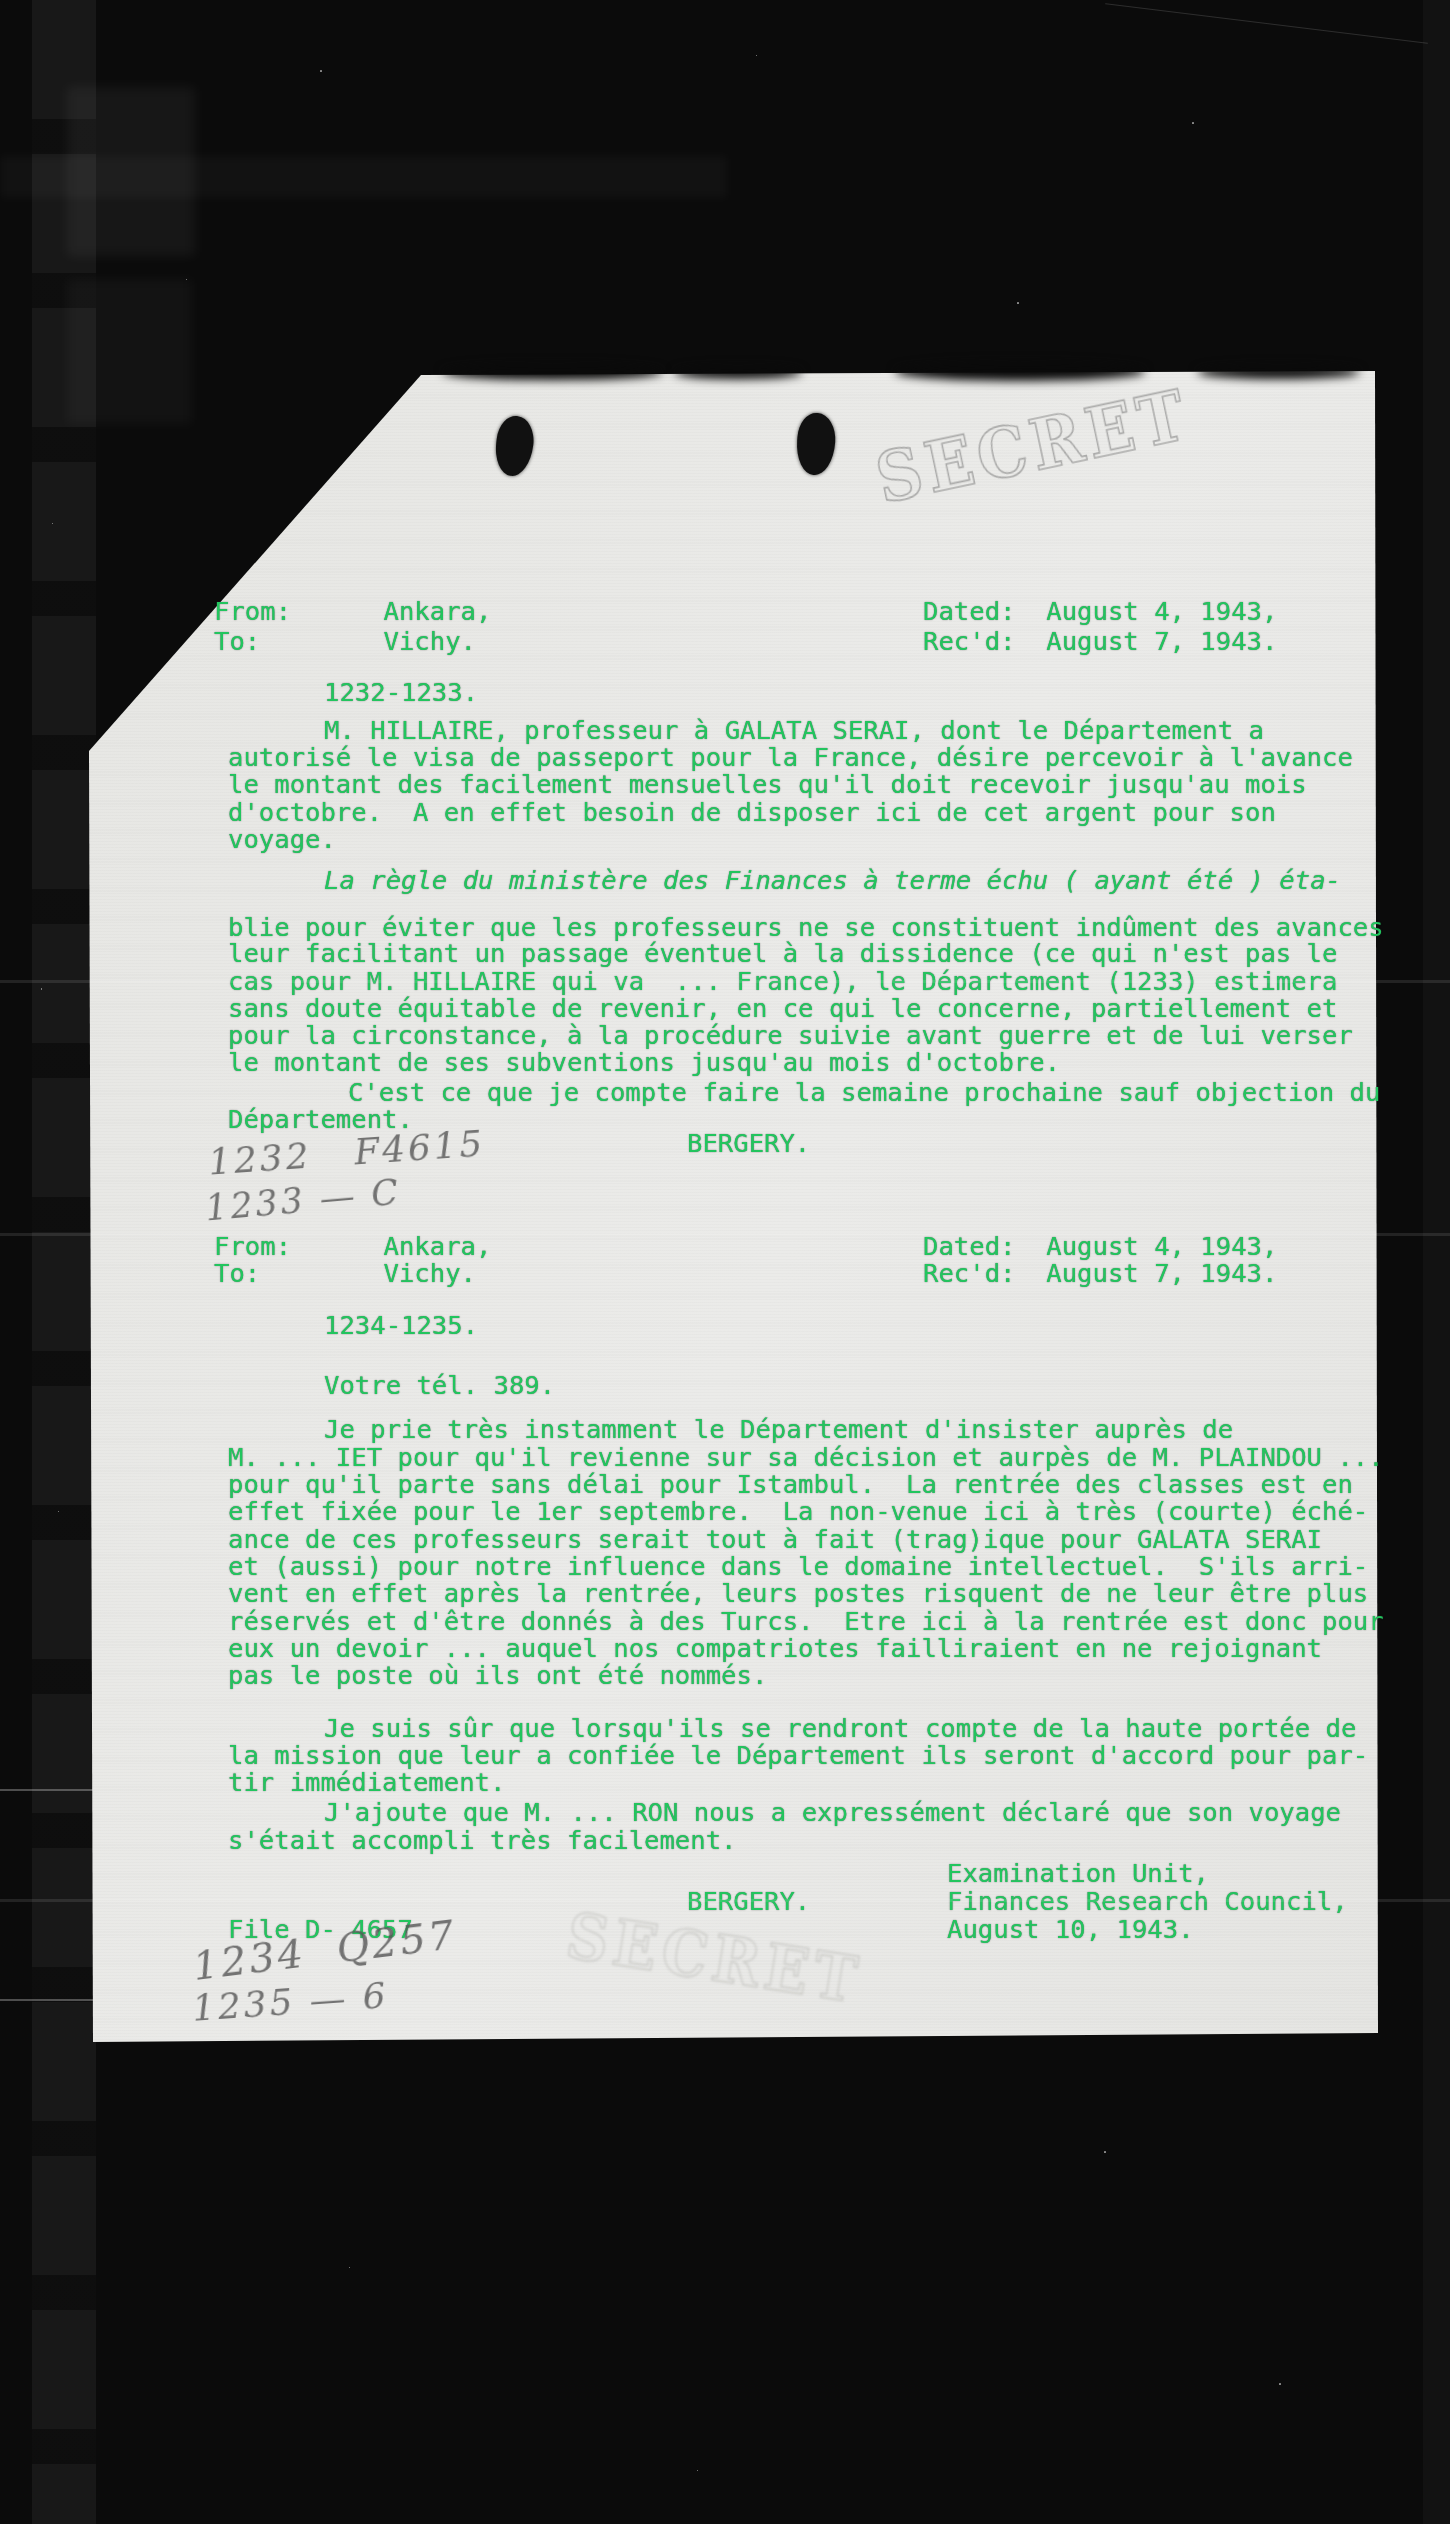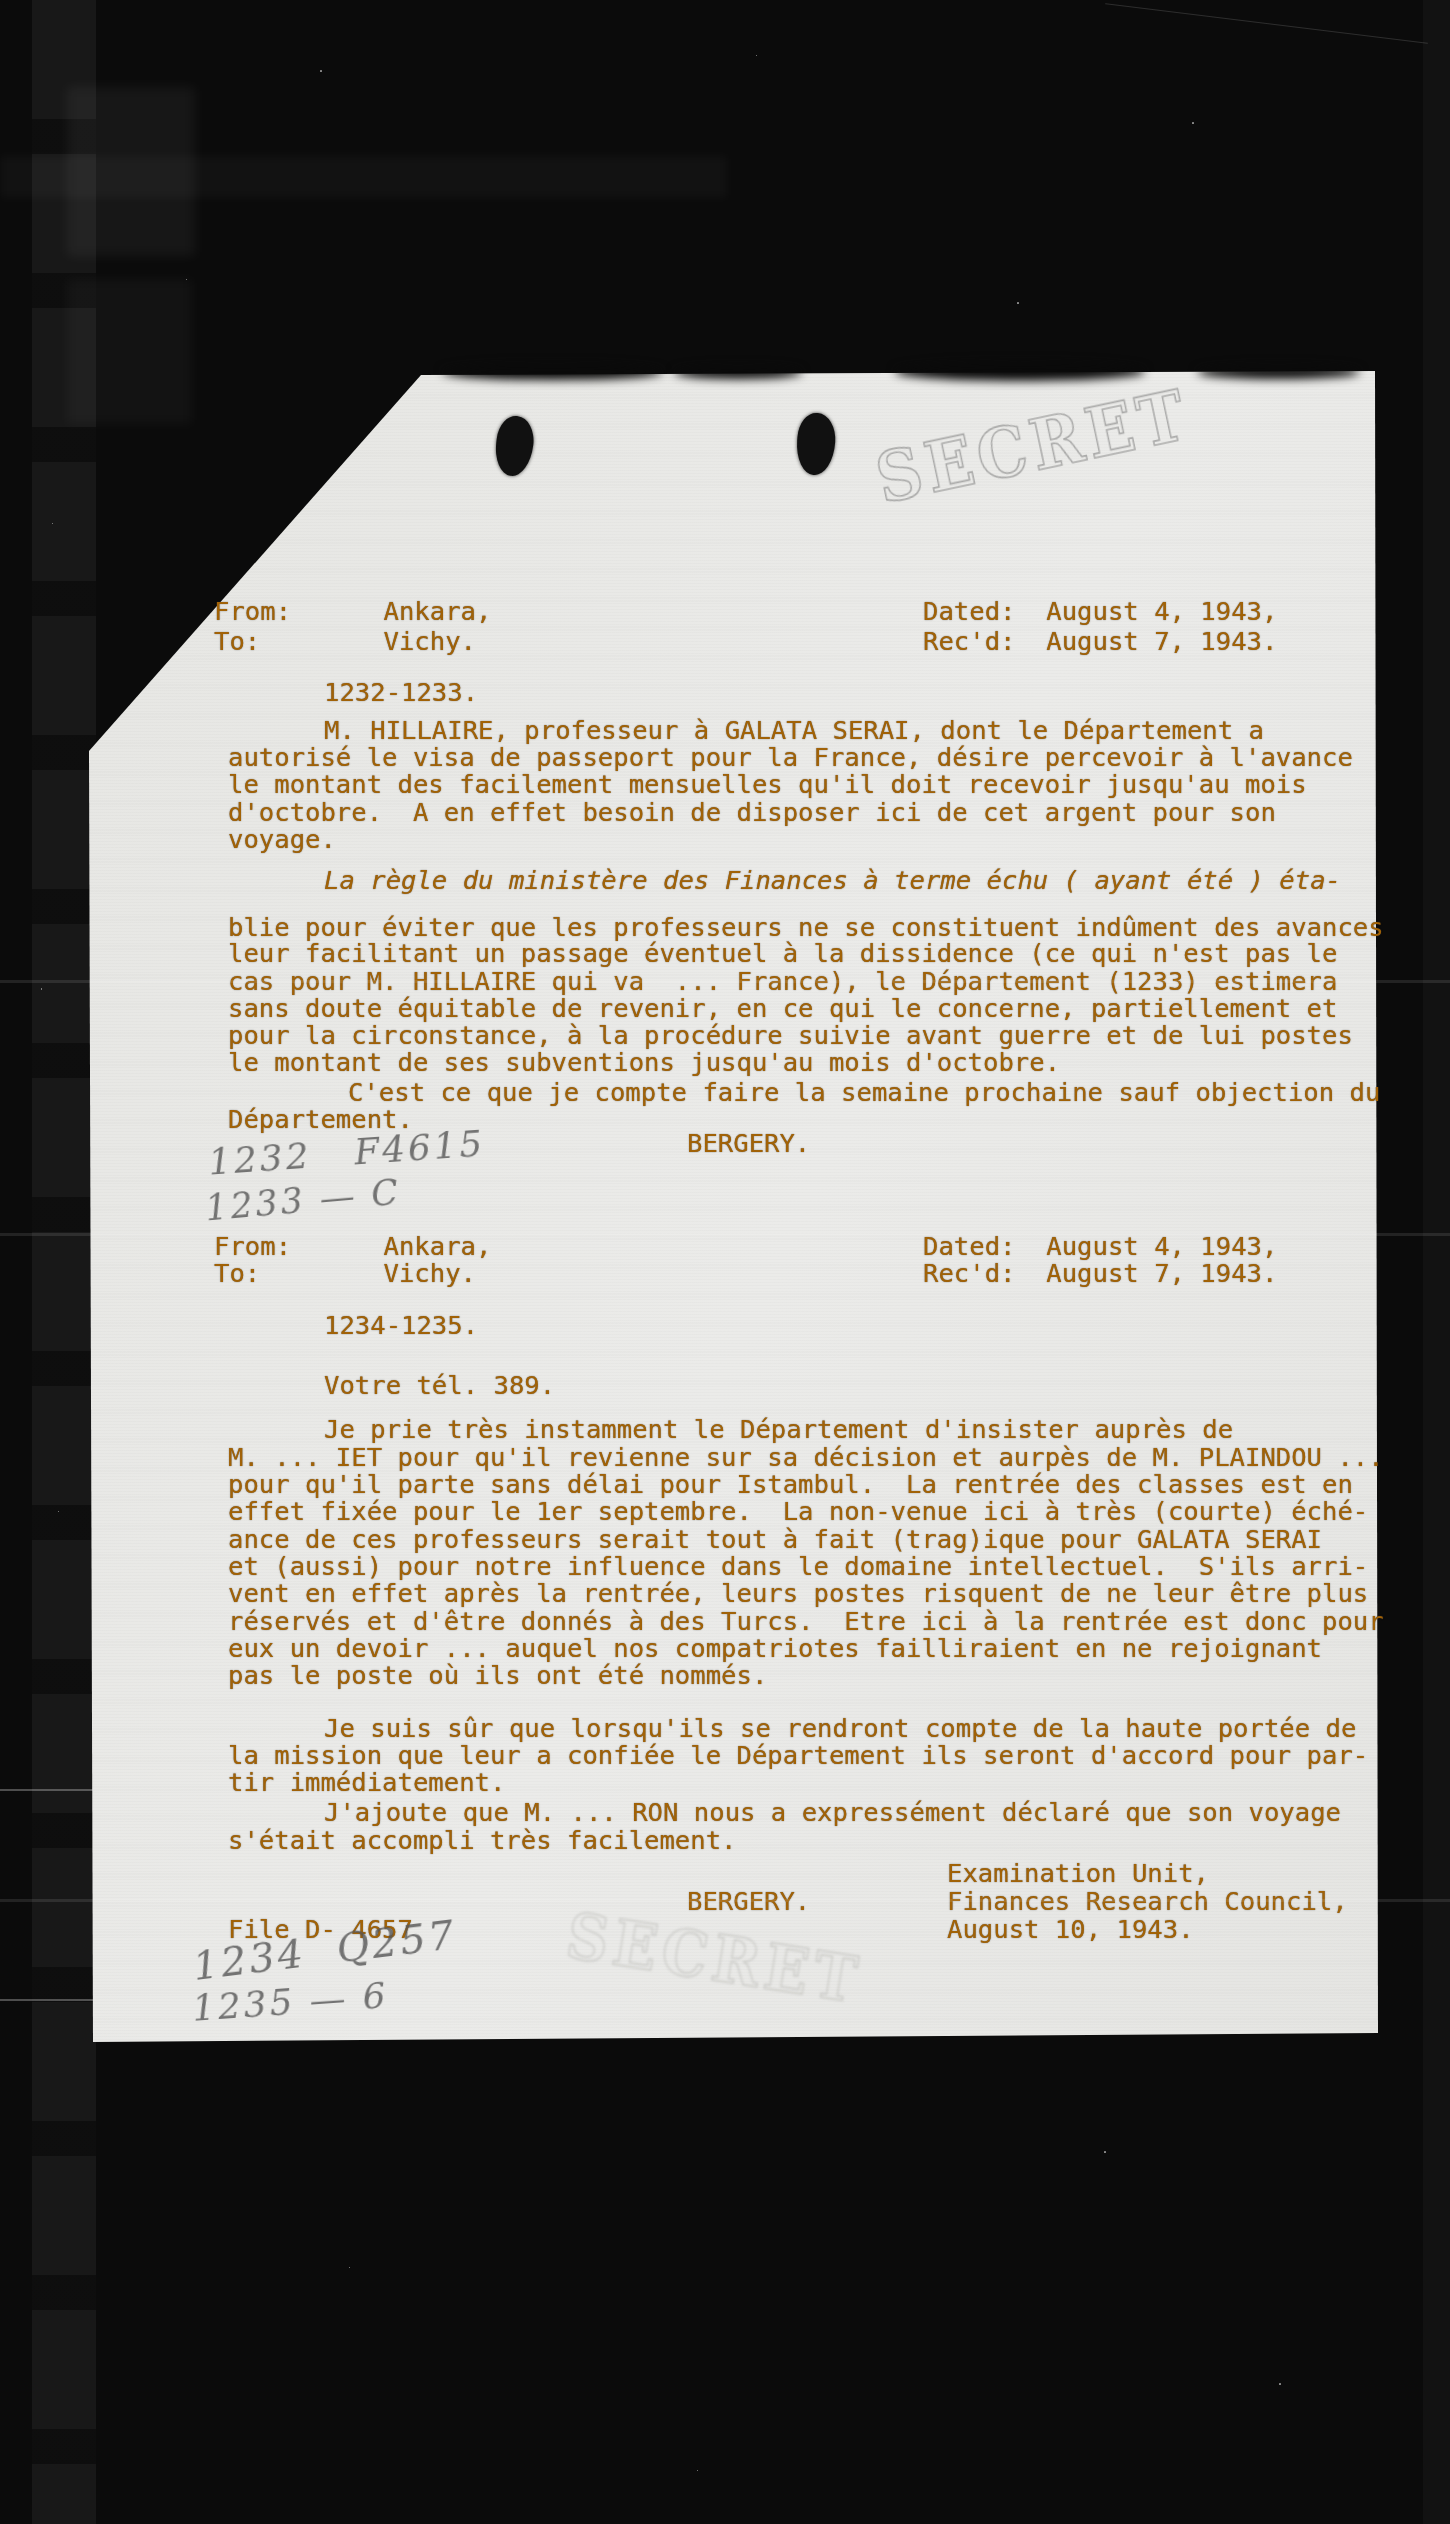--- a/index.html
+++ b/index.html
@@ -14,21 +14,21 @@
   .page{position:absolute;inset:0;
         background:linear-gradient(115deg,#dcdcd9 0%,#e7e7e4 16%,#ebebe9 52%,#e3e3e0 100%);
         clip-path:polygon(421px 375px,1375px 371px,1378px 2033px,93px 2042px,89px 751px);}
   .page-texture{position:absolute;inset:0;
         background:repeating-linear-gradient(to bottom,rgba(0,0,0,.016) 0 1.2px,rgba(255,255,255,.015) 1.2px 2.9px);
         clip-path:polygon(421px 375px,1375px 371px,1378px 2033px,93px 2042px,89px 751px);pointer-events:none;}
   .edge-smudge{position:absolute;background:#0a0a0a;border-radius:50%;filter:blur(4.6px);}
   .punch-hole{position:absolute;background:#111;border-radius:48% 52% 50% 50%/42% 46% 56% 54%;
               box-shadow:0 0 3.5px rgba(20,20,20,.8);}
   .typed{position:absolute;font-family:"DejaVu Sans Mono",monospace;font-size:25.6px;line-height:27px;
-         white-space:pre;color:#a16207;text-shadow:0 0 1.2px rgba(45,45,45,.75);filter:blur(0.2px);}
+         white-space:pre;color:#22c55e;text-shadow:0 0 1.2px rgba(45,45,45,.75);filter:blur(0.2px);}
   .stamp{position:absolute;font-family:"DejaVu Serif",serif;font-weight:bold;
          color:rgba(0,0,0,0);-webkit-text-stroke:1.7px rgba(110,110,110,.5);
          letter-spacing:5.8px;filter:blur(0.7px);white-space:pre;}
   .stamp.bottom{-webkit-text-stroke:1.5px rgba(140,140,136,.34);filter:blur(0.9px);}
   .hw{position:absolute;font-family:"DejaVu Serif",serif;font-style:italic;color:#565656;
       opacity:.8;filter:blur(0.3px);white-space:pre;letter-spacing:2.9px;}
 </style>
 </head>
 <body>
 
@@ -77,21 +77,21 @@
 <div class="typed" style="left:228px;top:744px;">autorisé le visa de passeport pour la France, désire percevoir à l'avance</div>
 <div class="typed" style="left:228px;top:771px;">le montant des facilement mensuelles qu'il doit recevoir jusqu'au mois</div>
 <div class="typed" style="left:228px;top:799px;">d'octobre.  A en effet besoin de disposer ici de cet argent pour son</div>
 <div class="typed" style="left:228px;top:826px;">voyage.</div>
 
 <div class="typed" style="left:324px;top:867px;font-style:italic;">La règle du ministère des Finances à terme échu ( ayant été ) éta-</div>
 <div class="typed" style="left:228px;top:914px;">blie pour éviter que les professeurs ne se constituent indûment des avances</div>
 <div class="typed" style="left:228px;top:940px;">leur facilitant un passage éventuel à la dissidence (ce qui n'est pas le</div>
 <div class="typed" style="left:228px;top:968px;">cas pour M. HILLAIRE qui va  ... France), le Département (1233) estimera</div>
 <div class="typed" style="left:228px;top:995px;">sans doute équitable de revenir, en ce qui le concerne, partiellement et</div>
-<div class="typed" style="left:228px;top:1022px;">pour la circonstance, à la procédure suivie avant guerre et de lui postes</div>
+<div class="typed" style="left:228px;top:1022px;">pour la circonstance, à la procédure suivie avant guerre et de lui verser</div>
 <div class="typed" style="left:228px;top:1049px;">le montant de ses subventions jusqu'au mois d'octobre.</div>
 
 <div class="typed" style="left:324px;top:1079px;margin-left:24px;">C'est ce que je compte faire la semaine prochaine sauf objection du</div>
 <div class="typed" style="left:228px;top:1106px;">Département.</div>
 
 <div class="typed" style="left:687px;top:1130px;">BERGERY.</div>
 
 <div class="hw" style="left:208px;top:1132px;font-size:36px;transform:rotate(-4deg);">1232   F4615</div>
 <div class="hw" style="left:205px;top:1180px;font-size:35px;transform:rotate(-5deg);">1233 — C</div>
 

